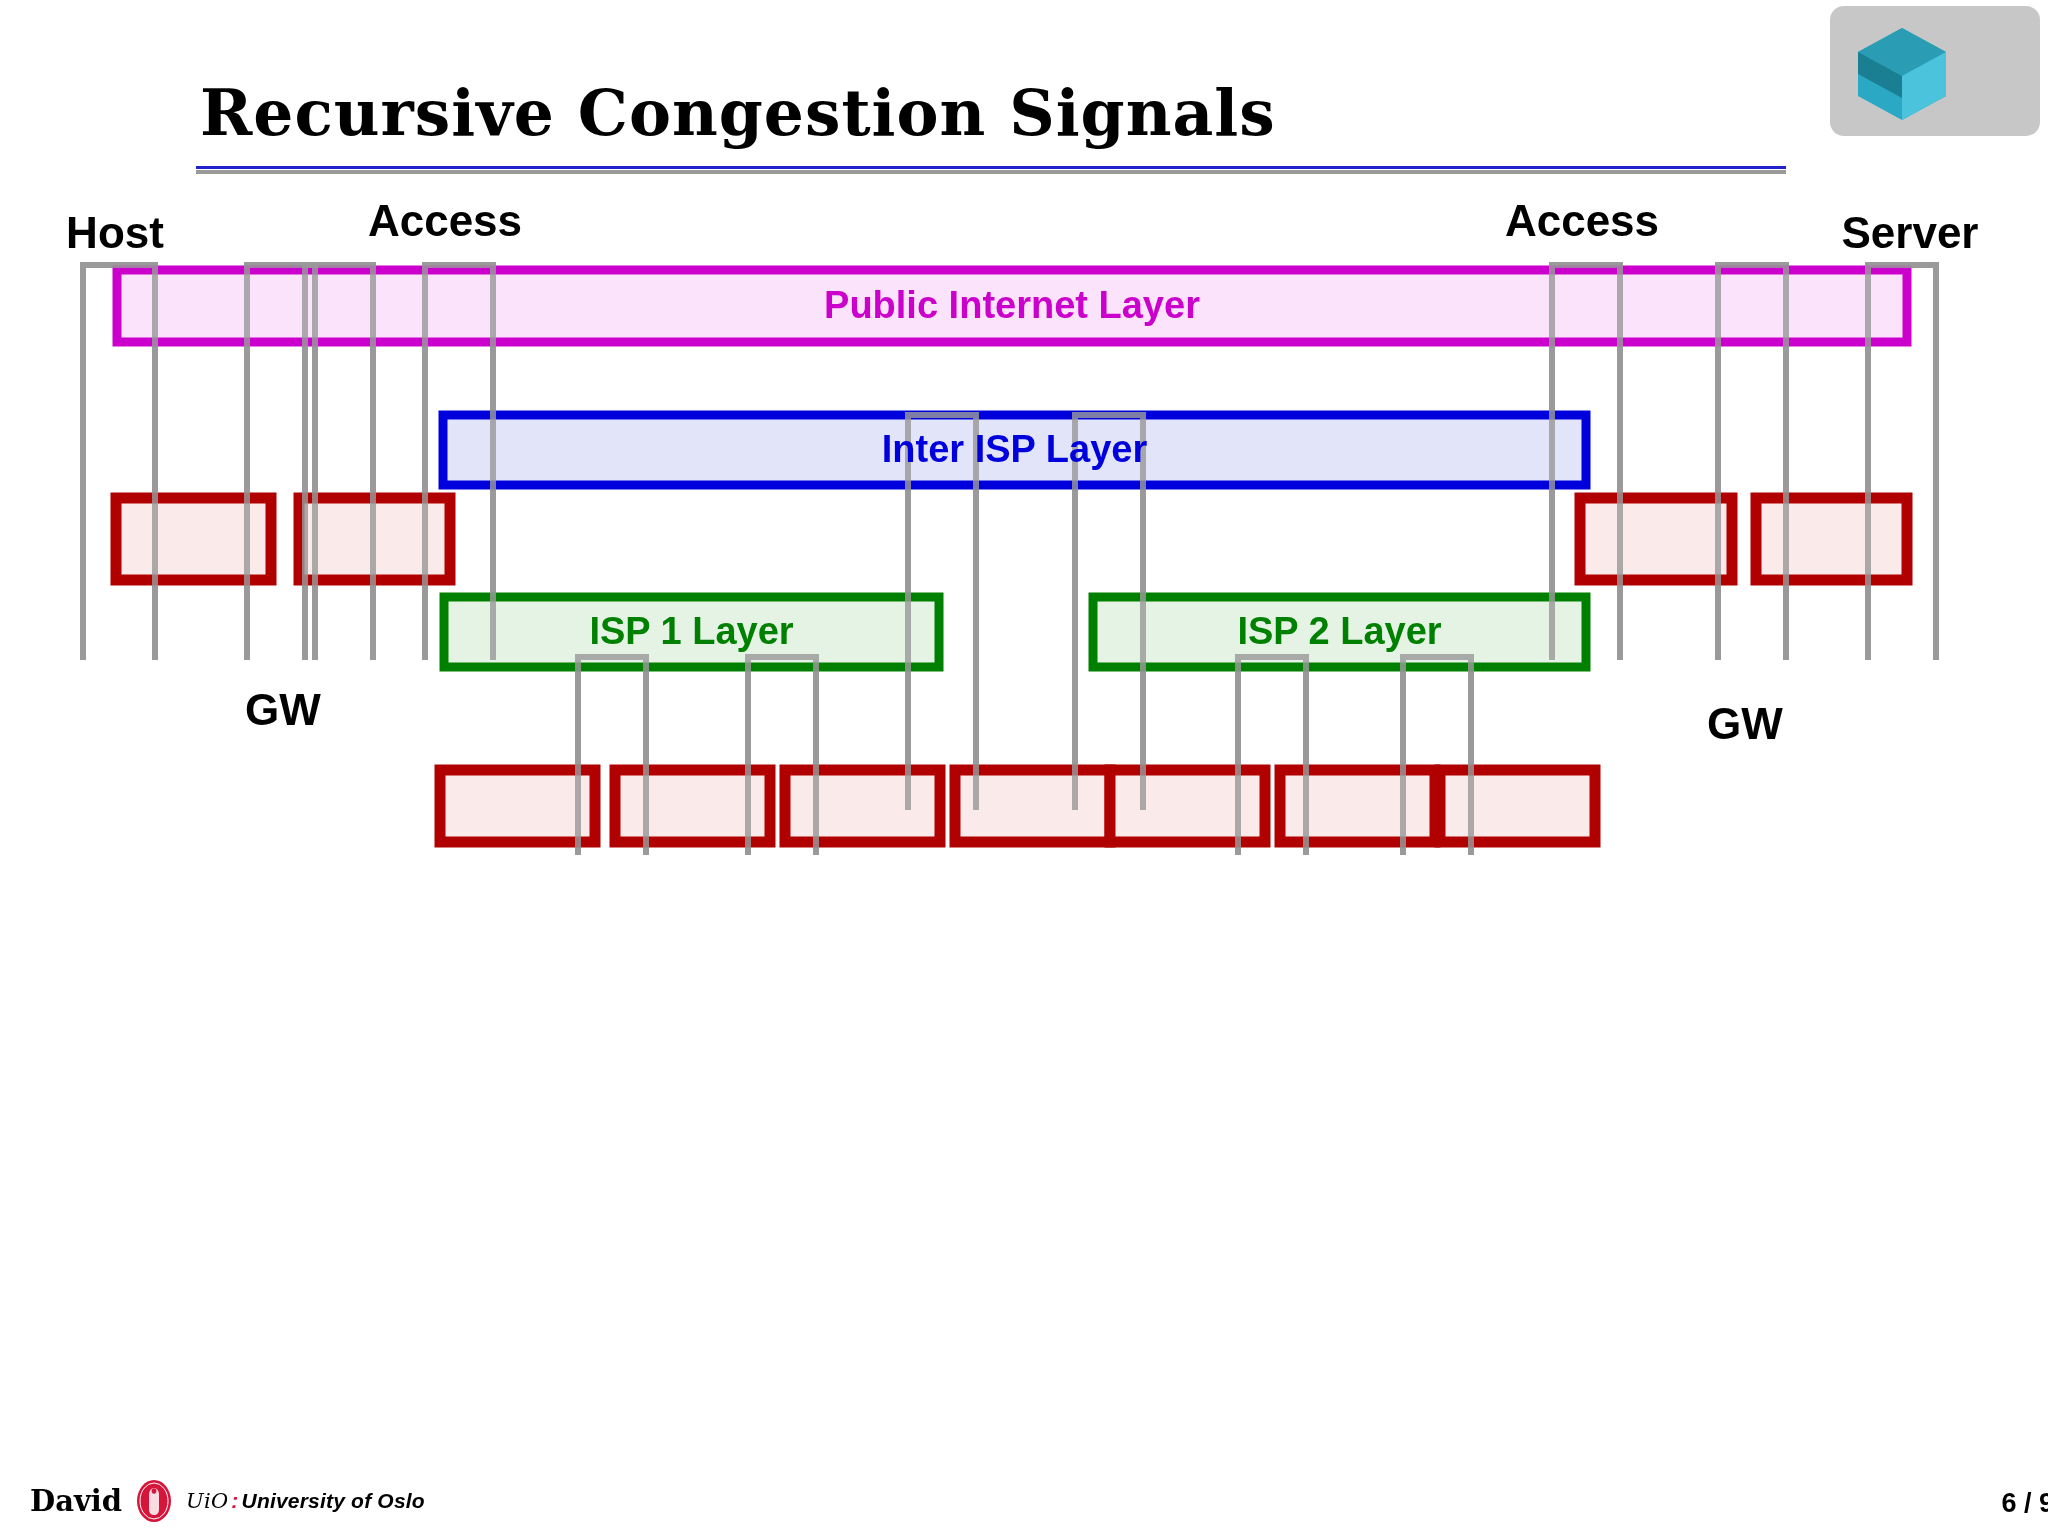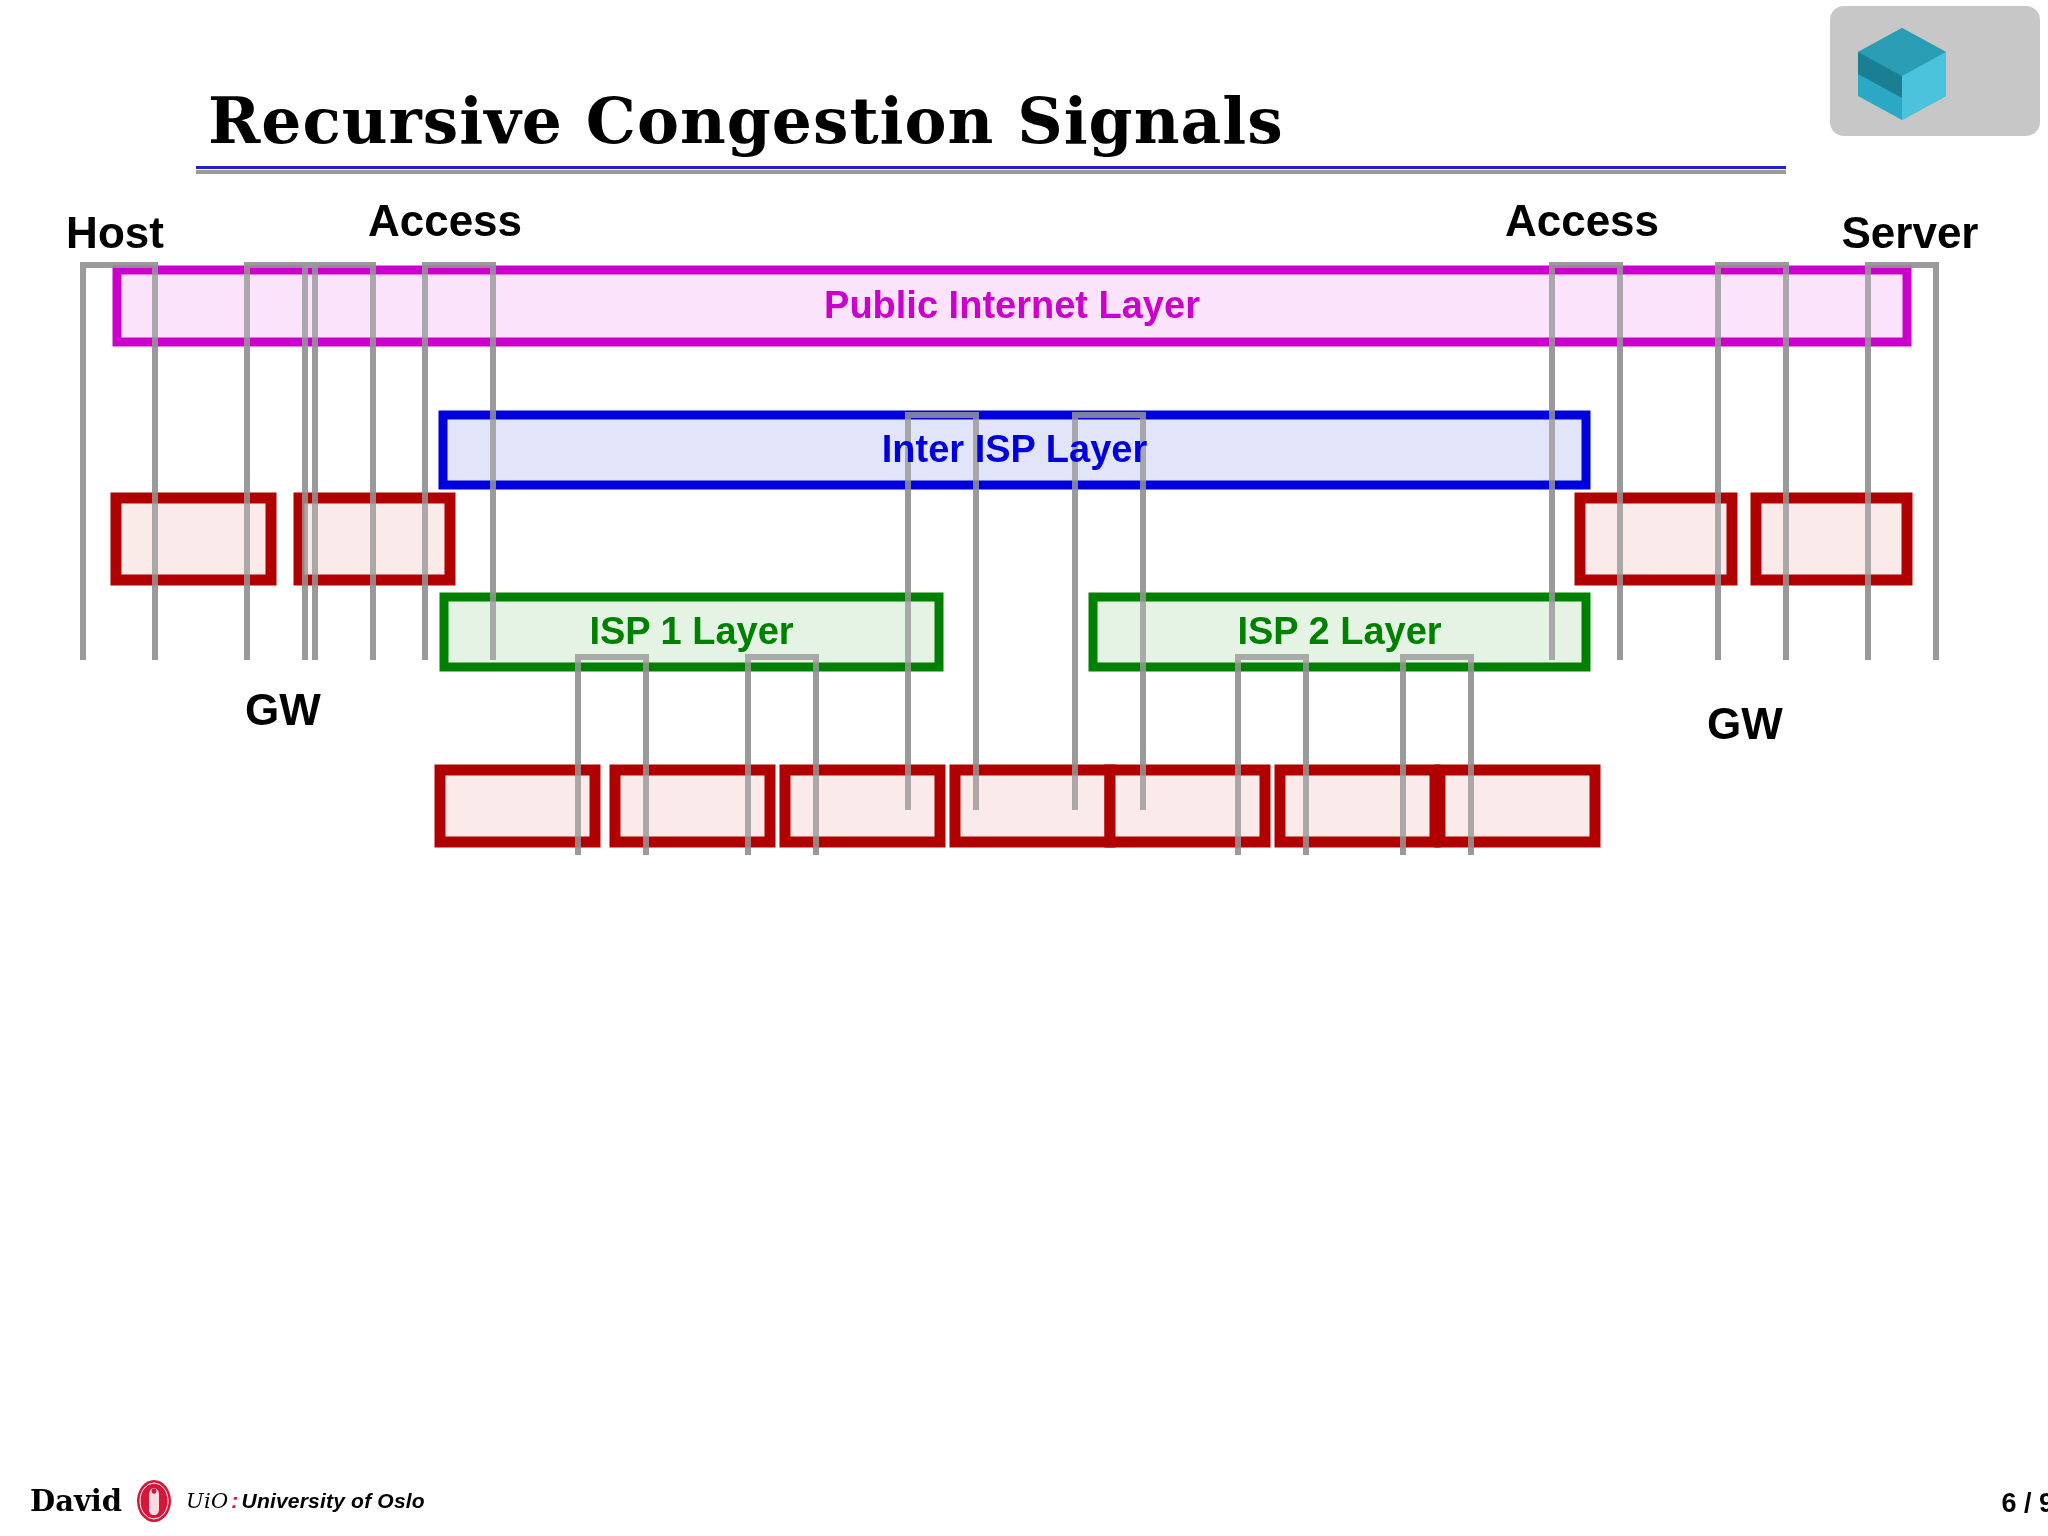--- a/index.html
+++ b/index.html
@@ -3,21 +3,21 @@
 <meta charset="utf-8">
 <style>
   html,body{margin:0;padding:0;background:#ffffff;}
   body{width:2048px;height:1536px;position:relative;overflow:hidden;
        font-family:"Liberation Sans",sans-serif;}
 
   
   #title-block{position:absolute;left:196px;top:78px;width:1620px;}
   #slide-title{font-family:"DejaVu Serif","Liberation Serif",serif;
       font-weight:700;font-size:63px;line-height:1.0;color:#000000;
-      letter-spacing:1px;margin:12px;white-space:nowrap;}
+      letter-spacing:1px;margin:4px;white-space:nowrap;}
   #title-rule{position:absolute;left:0;top:88px;width:1590px;height:3px;
       background:#2222cc;}
   #title-rule2{position:absolute;left:0;top:92px;width:1590px;height:4px;
       background:#9a9a9a;}
 
   
   #logo-plate{position:absolute;right:8px;top:6px;width:210px;height:130px;
       background:#c7c7c7;border-radius:14px;}
   #logo-plate svg{position:absolute;left:22px;top:20px;}
 

